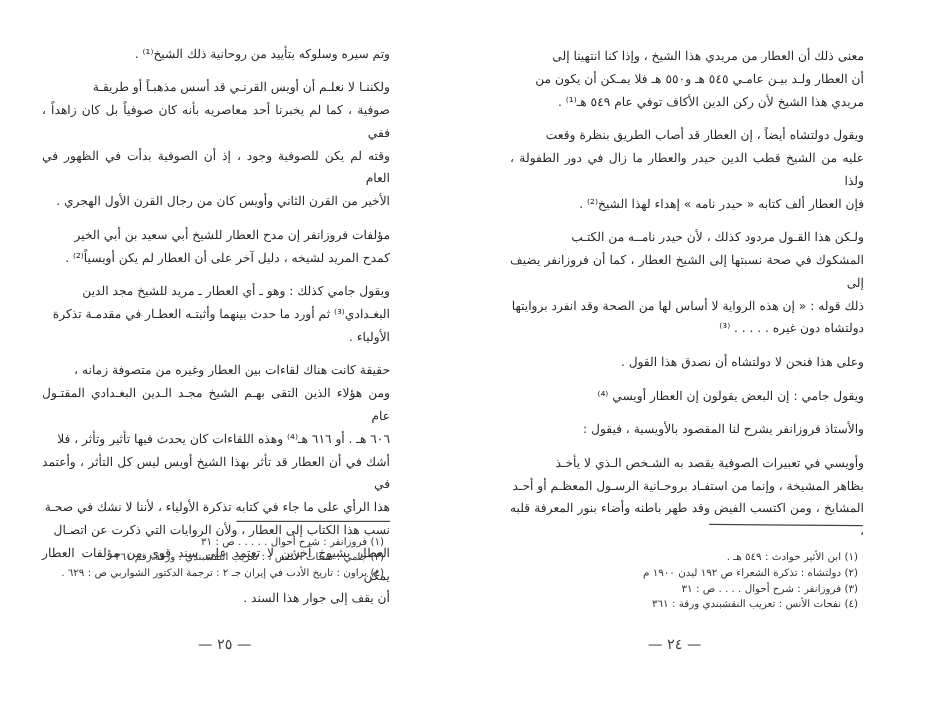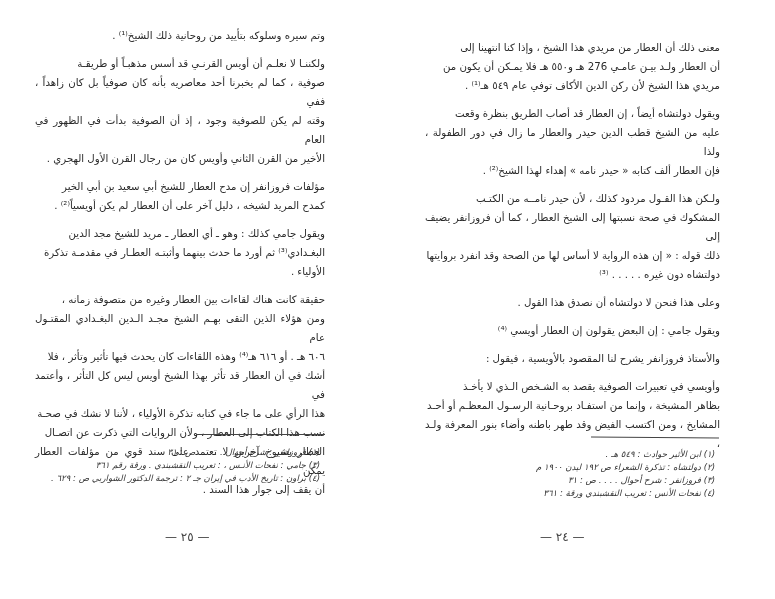--- a/index.html
+++ b/index.html
@@ -22,62 +22,61 @@
     .page-left  { left: 0px;   width: 400px; }
 
     .textblock {
       position: absolute;
       font-size: 10.2px;
       line-height: 19px;
       text-align: justify;
       text-align-last: right;
     }
     .page-right .textblock { right: 55px; width: 295px; top: 38px; }
-    .page-left .textblock  { right: 75px; width: 290px; top: 26px; }
+    .page-left .textblock  { right: 75px; width: 290px; top: 36px; }
 
     .para { margin-bottom: 9px; }
     .para p { text-indent: 0; }
     .indent { text-indent: 22px; }
 
     .fn-sep {
       position: absolute;
       height: 1px;
       background: #444;
     }
     .page-right .fn-sep { right: 56px; width: 128px; top: 437px; transform: rotate(0.4deg); }
     .page-left .fn-sep  { right: 75px; width: 128px; top: 434px; }
 
     .footnotes {
       position: absolute;
       font-size: 8.6px;
       line-height: 13px;
       color: #333;
-      font-style: italic;
     }
-    .page-right .footnotes { right: 60px; top: 448px; width: 290px; }
+    .page-right .footnotes { right: 60px; top: 459px; width: 290px; }
     .page-left .footnotes  { right: 80px; top: 446px; width: 300px; }
 
     .folio {
       position: absolute;
       font-size: 12px;
       color: #444;
       direction: ltr;
       letter-spacing: 1px;
     }
     .page-right .folio { left: 140px; top: 530px; }
     .page-left .folio  { left: 165px; top: 530px; }
   </style>
 </head>
 <body>
 
 <div class="page page-right">
   <div class="textblock">
     <div class="para">
       <p class="indent">معنى ذلك أن العطار من مريدي هذا الشيخ ، وإذا كنا انتهينا إلى</p>
-      <p>أن العطار ولـد بيـن عامـي 276 هـ و٥٥٠ هـ فلا يمـكن أن يكون من</p>
+      <p>أن العطار ولـد بيـن عامـي ٥٤٥ هـ و٥٥٠ هـ فلا يمـكن أن يكون من</p>
       <p>مريدي هذا الشيخ لأن ركن الدين الأكاف توفي عام ٥٤٩ هـ⁽¹⁾ .</p>
     </div>
     <div class="para">
       <p class="indent">ويقول دولتشاه أيضاً ، إن العطار قد أصاب الطريق بنظرة وقعت</p>
       <p>عليه من الشيخ قطب الدين حيدر والعطار ما زال في دور الطفولة ، ولذا</p>
       <p>فإن العطار ألف كتابه « حيدر نامه » إهداء لهذا الشيخ⁽²⁾ .</p>
     </div>
     <div class="para">
       <p class="indent">ولـكن هذا القـول مردود كذلك ، لأن حيدر نامــه من الكتـب</p>
       <p>المشكوك في صحة نسبتها إلى الشيخ العطار ، كما أن فروزانفر يضيف إلى</p>
@@ -89,21 +88,21 @@
     </div>
     <div class="para">
       <p class="indent">ويقول جامي : إن البعض يقولون إن العطار أويسي ⁽⁴⁾</p>
     </div>
     <div class="para">
       <p>والأستاذ فروزانفر يشرح لنا المقصود بالأويسية ، فيقول :</p>
     </div>
     <div class="para">
       <p class="indent">وأويسي في تعبيرات الصوفية يقصد به الشـخص الـذي لا يأخـذ</p>
       <p>بظاهر المشيخة ، وإنما من استفـاد بروحـانية الرسـول المعظـم أو أحـد</p>
-      <p>المشايخ ، ومن اكتسب الفيض وقد طهر باطنه وأضاء بنور المعرفة ولـد ،</p>
+      <p>المشايخ ، ومن اكتسب الفيض وقد طهر باطنه وأضاء بنور المعرفة قلبه ،</p>
     </div>
   </div>
 
   <div class="fn-sep"></div>
 
   <div class="footnotes">
     <p>(١) ابن الأثير حوادث : ٥٤٩ هـ .</p>
     <p>(٢) دولتشاه : تذكرة الشعراء ص ١٩٢ ليدن ١٩٠٠ م</p>
     <p>(٣) فروزانفر : شرح أحوال . . . . ص : ٣١</p>
     <p>(٤) نفحات الأنس : تعريب النقشبندي ورقة : ٣٦١</p>

